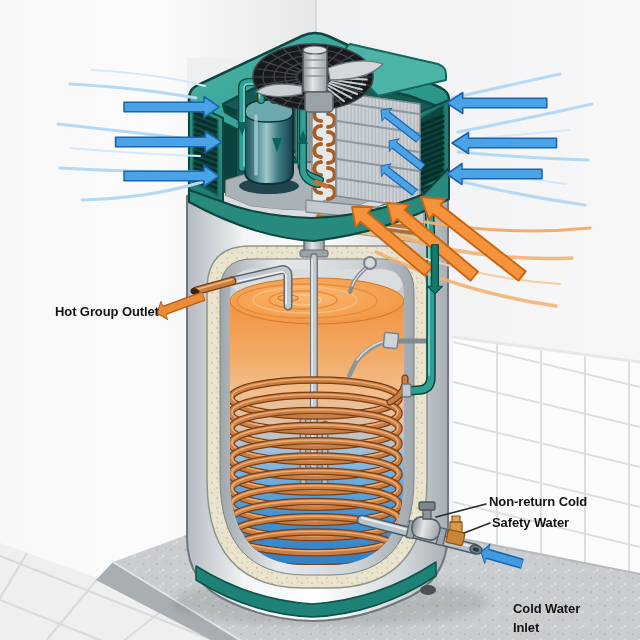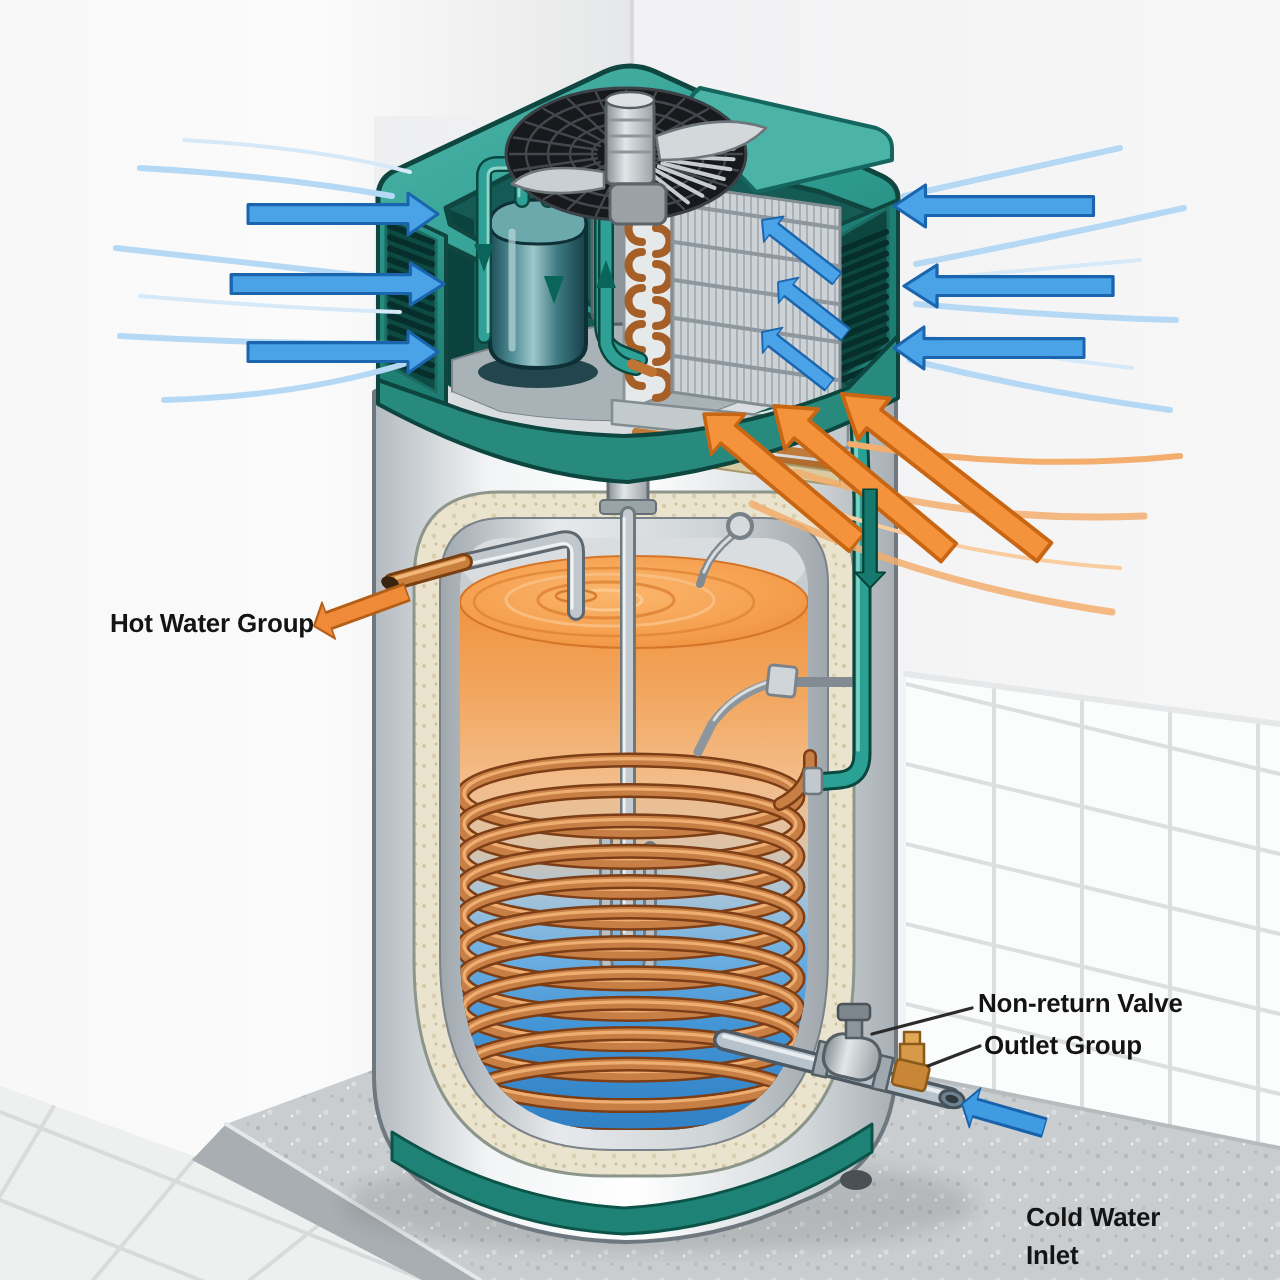--- a/index.html
+++ b/index.html
@@ -477,17 +477,17 @@
 <use href="#arr" transform="translate(435,294) rotate(-90) scale(0.52,0.75)" fill="#15796d" stroke="#05433a" stroke-width="1.5"></use>
 <use href="#arr" transform="translate(157,313) rotate(-20) scale(0.52,0.95)" fill="#ef8a38" stroke="#b35f17" stroke-width="1.5"></use>
 <use href="#arr" transform="translate(481,552) rotate(16) scale(0.45,1.0)" fill="#3f9ce2" stroke="#1762aa" stroke-width="1.5"></use>
 
 <g stroke="#2b2b2b" stroke-width="1.6">
   <path d="M486,504 L436,517" fill="none"></path>
   <path d="M490,523 L464,533" fill="none"></path>
 </g>
 </svg>
 
-<div class="lbl" style="left:55px;top:303px;width:140px;white-space:nowrap;">Hot Water Group</div>
-<div class="lbl" style="left:489px;top:493px;width:130px;white-space:nowrap;">Non-return Valve</div>
-<div class="lbl" style="left:492px;top:514px;width:120px;white-space:nowrap;">Outlet Group</div>
+<div class="lbl" style="left:55px;top:303px;width:140px;white-space:nowrap;">Hot Group Outlet</div>
+<div class="lbl" style="left:489px;top:493px;width:130px;white-space:nowrap;">Non-return Cold</div>
+<div class="lbl" style="left:492px;top:514px;width:120px;white-space:nowrap;">Safety Water</div>
 <div class="lbl" style="left:513px;top:556px;width:84px;margin-top:44px;">Cold Water Inlet</div>
 </div>
 
 </body></html>

